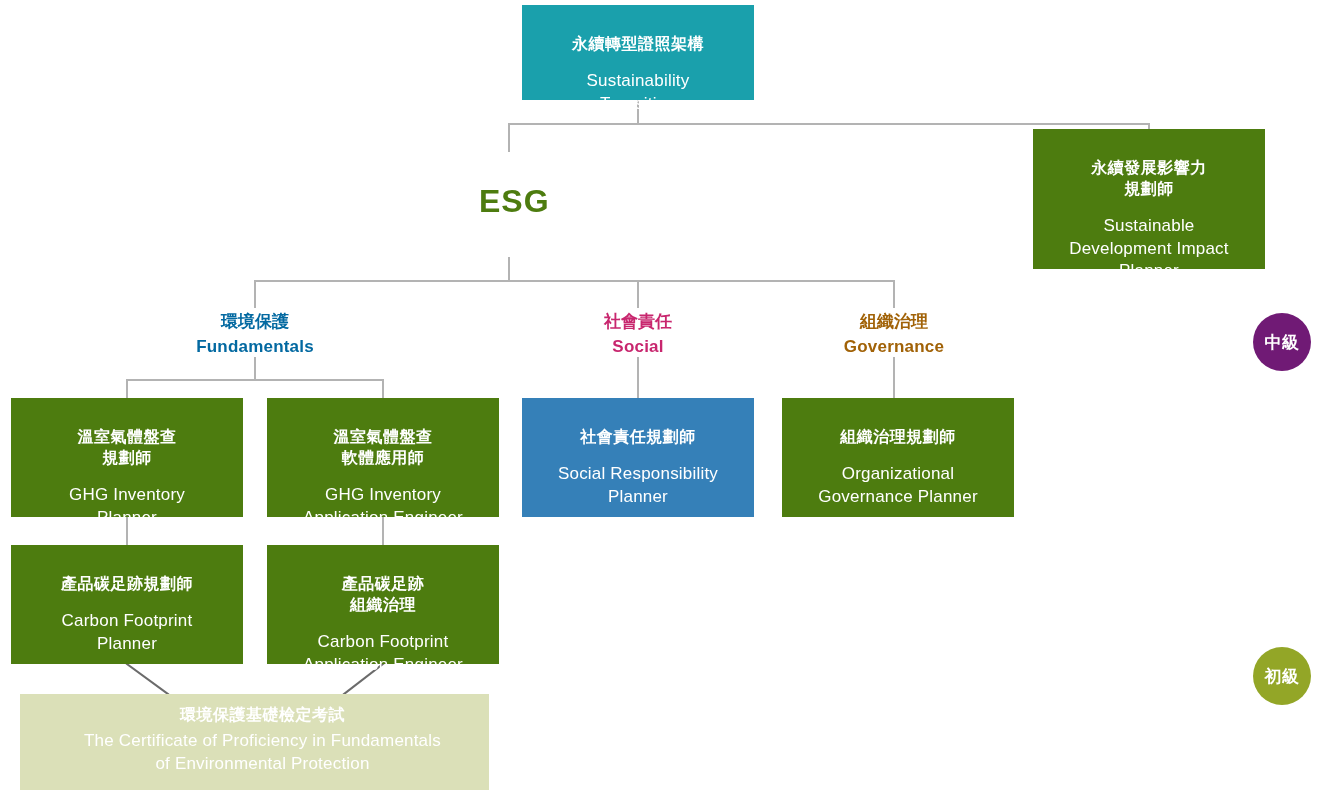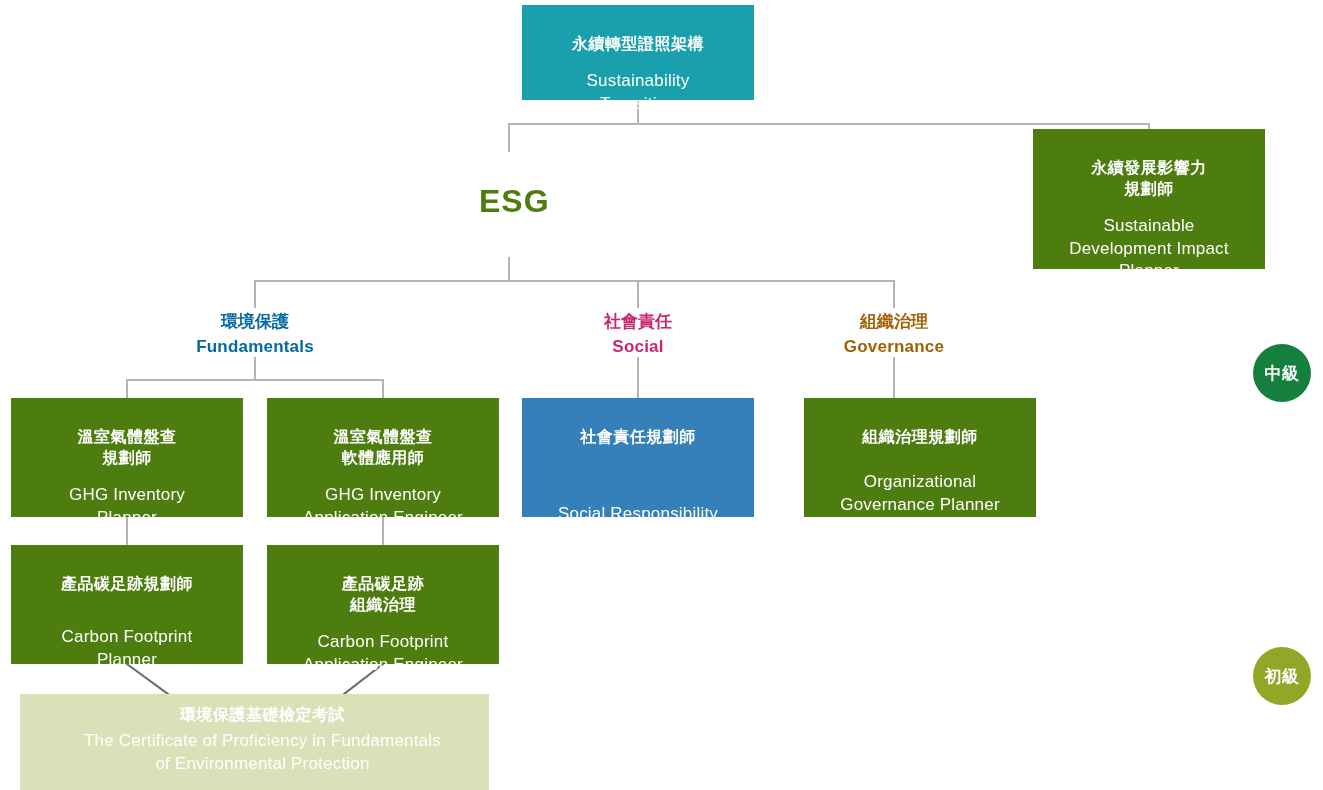--- a/index.html
+++ b/index.html
@@ -172,51 +172,51 @@
 Planner</span>
   </div>
 
   <div class="node lightblue" style="left:267px; top:398px; width:232px; height:119px;">
     <span class="zh">溫室氣體盤查
 軟體應用師</span>
     <span class="en">GHG Inventory
 Application Engineer</span>
   </div>
 
-  <div class="node darkblue" style="left:522px; top:398px; width:232px; height:119px;gap:40px;">
+  <div class="node darkblue" style="left:522px; top:398px; width:232px; height:119px;">
     <span class="zh">社會責任規劃師</span>
     <span class="en">Social Responsibility
 Planner</span>
   </div>
 
-  <div class="node lightblue" style="left:804px; top:398px; width:232px; height:119px;gap:8px;">
+  <div class="node lightblue" style="left:782px; top:398px; width:232px; height:119px;">
     <span class="zh">組織治理規劃師</span>
     <span class="en">Organizational
 Governance Planner</span>
   </div>
 
-  <div class="node lightblue" style="left:11px; top:545px; width:232px; height:119px;gap:16px;">
+  <div class="node lightblue" style="left:11px; top:545px; width:232px; height:119px;">
     <span class="zh">產品碳足跡規劃師</span>
     <span class="en">Carbon Footprint
 Planner</span>
   </div>
 
   <div class="node lightblue" style="left:267px; top:545px; width:232px; height:119px;">
     <span class="zh">產品碳足跡
 組織治理</span>
     <span class="en">Carbon Footprint
 Application Engineer</span>
   </div>
 
   <div class="node olive" style="left:20px; top:694px; width:469px; height:96px; padding-top:10px;">
     <span class="zh">環境保護基礎檢定考試</span>
     <span class="en" style="margin-top:5px;">The Certificate of Proficiency in Fundamentals
 of Environmental Protection</span>
   </div>
 
-  <div class="badge" style="left:1253px; top:344px; background:#15803d;text-align:right;">
+  <div class="badge" style="left:1253px; top:313px; background:#701a75;text-align:right;">
     <span>中級</span>
   </div>
   <div class="badge" style="left:1253px; top:647px; background:#93a627;">
     <span>初級</span>
   </div>
 
 </div>
 
 </body></html>

